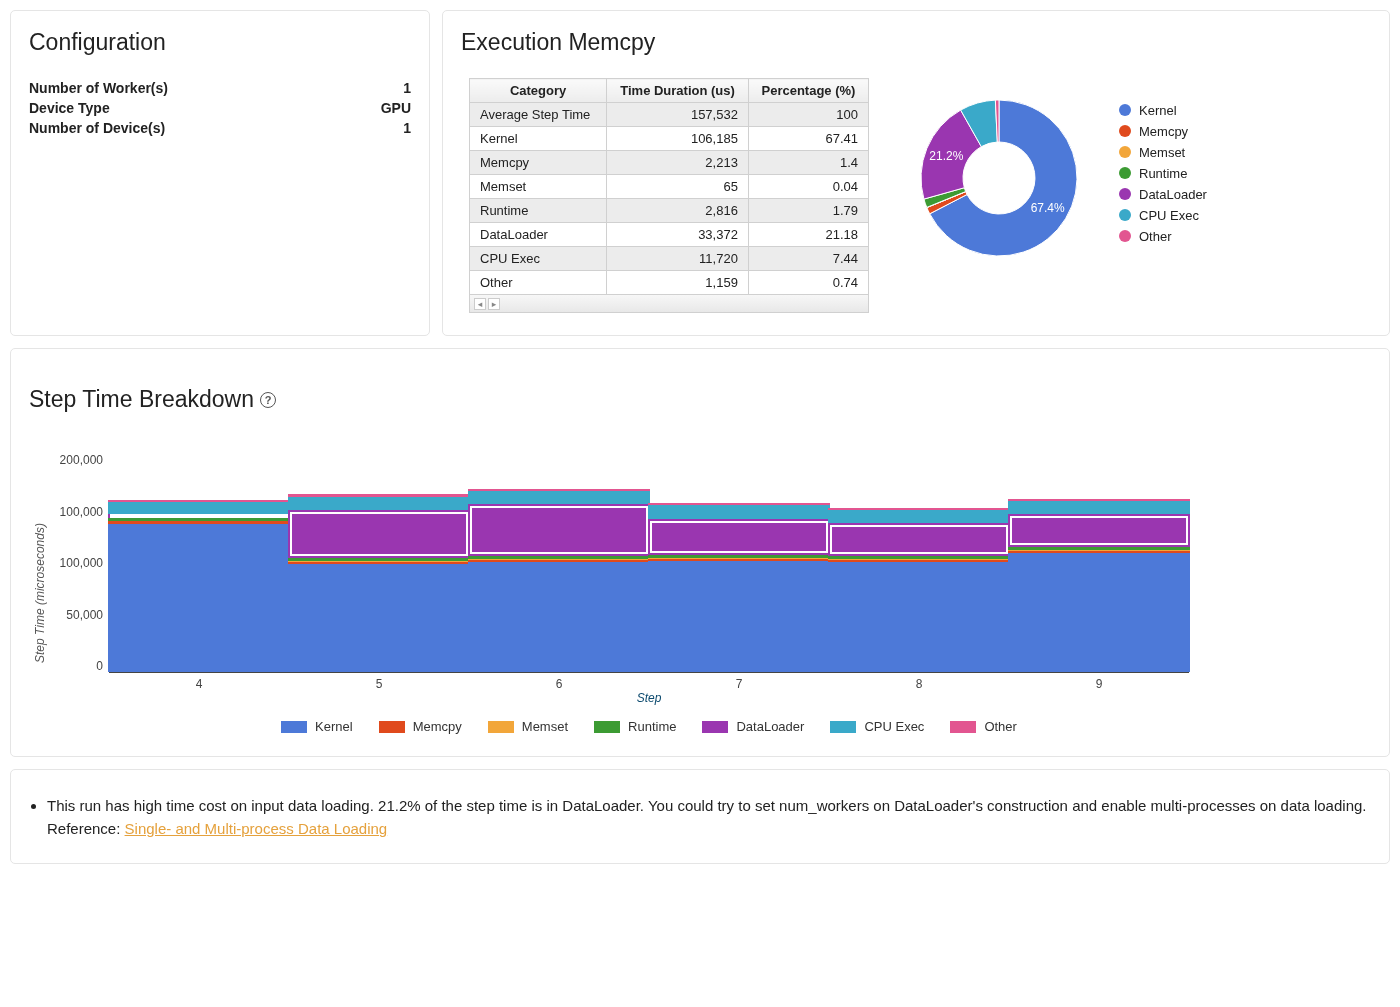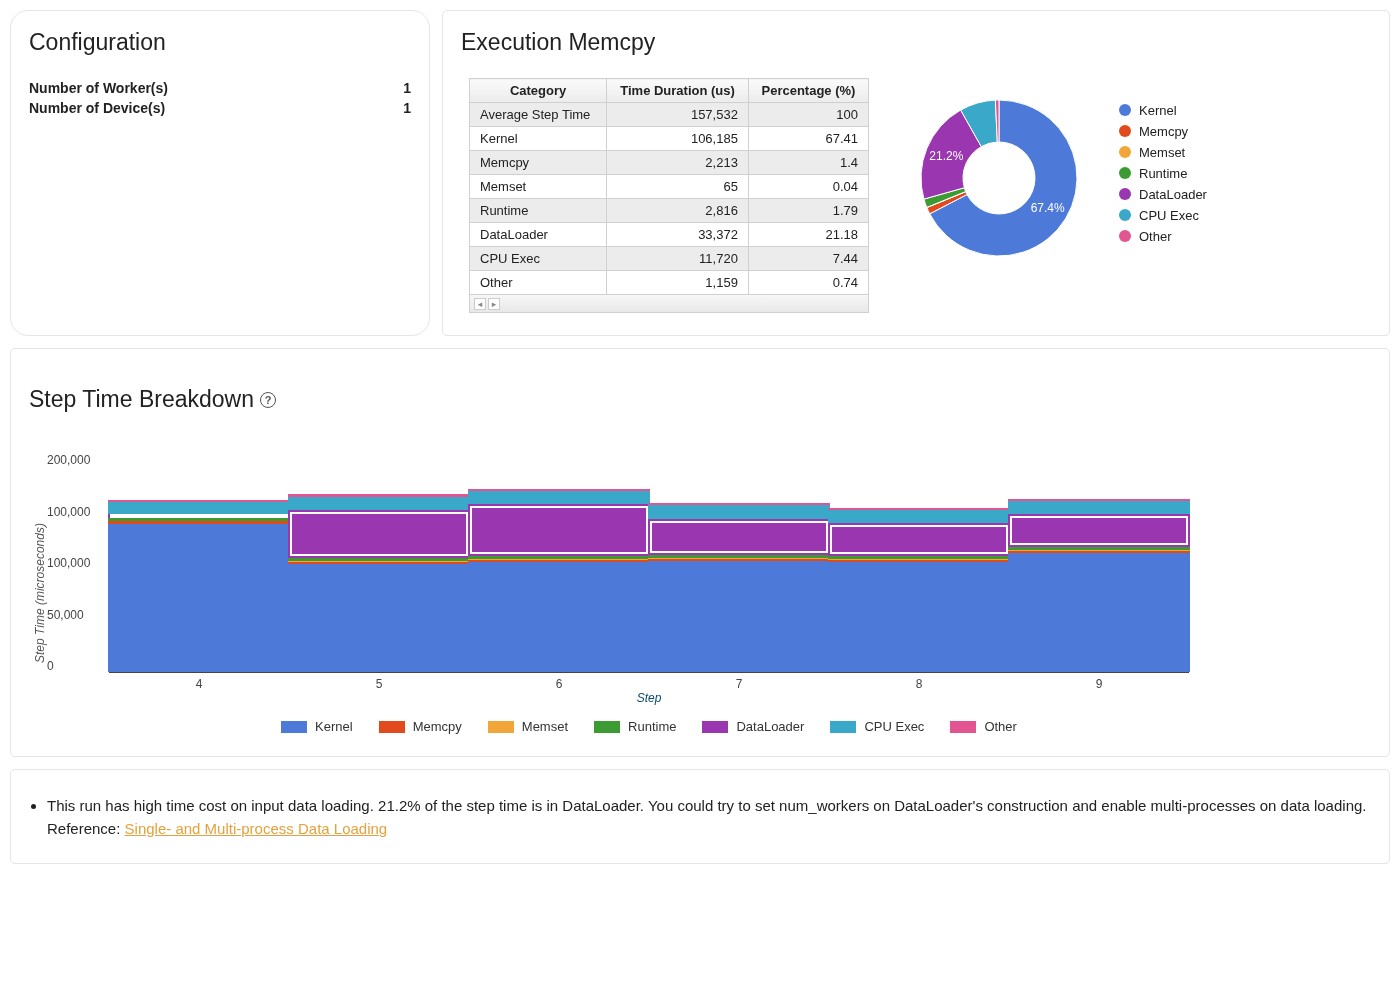--- a/index.html
+++ b/index.html
@@ -18,21 +18,21 @@
     background: #fff;
     padding: 18px 18px 22px 18px;
     margin-bottom: 12px;
   }
   .card h2 {
     font-size: 23px;
     font-weight: 400;
     color: #222;
     margin-bottom: 22px;
   }
-  .cfg { width: 420px; flex: 0 0 420px; min-height: 290px; border-radius: 18px; }
+  .cfg { width: 420px; flex: 0 0 420px; min-height: 290px; }
   .exec { flex: 1; }
   .cfg-row { display: flex; justify-content: space-between; font-size: 14px; font-weight: 700; padding: 2px 0; }
   .cfg-row .val { font-weight: 700; }
   .exec-body { display: flex; gap: 30px; align-items: flex-start; margin-left: 8px; }
   table.summary {
     border-collapse: collapse;
     font-size: 13px;
     width: 400px;
     background: #ef4444;
     border: 1px solid #d0d0d0;
@@ -85,21 +85,21 @@
     font-size: 11px; font-weight: 700; color: #555;
   }
   .stacked-chart { display: flex; margin-top: 40px; }
   .y-axis-title {
     writing-mode: vertical-rl; transform: rotate(180deg);
     font-size: 12px; font-style: italic; color: #555;
     text-align: center; padding-right: 4px;
   }
   .y-ticks {
     display: flex; flex-direction: column; justify-content: space-between;
-    height: 220px; font-size: 12px; color: #444; padding-right: 6px;
+    height: 220px; font-size: 12px; color: #444; text-align: right; padding-right: 6px;
     width: 62px;
   }
   .plot-area { position: relative; width: 1080px; }
   .plot-canvas { height: 220px; border-bottom: 1px solid #444; position: relative; }
   .bars { position: absolute; left: 0; right: 0; bottom: 0; top: 0; display: flex; }
   .bar-slot { flex: 1; position: relative; }
   .bar-stack { position: absolute; bottom: 0; left: -1px; right: -1px; display: flex; flex-direction: column-reverse; }
   .seg { width: 100%; }
   .seg.selected { outline: 2px solid #fff; outline-offset: -4px; }
   .x-ticks { display: flex; }
@@ -117,20 +117,24 @@
 
 <div class="row">
   <div class="card cfg">
     <h2>Configuration</h2>
     <div id="cfg-rows">
         <div class="cfg-row">
           <span>Number of Worker(s)</span>
           <span class="val">1</span>
         </div>
         <div class="cfg-row">
+          <span>Device Type</span>
+          <span class="val">GPU</span>
+        </div>
+        <div class="cfg-row">
           <span>Number of Device(s)</span>
           <span class="val">1</span>
         </div>
       </div>
   </div>
 
   <div class="card exec">
     <h2>Execution Memcpy</h2>
     <div class="exec-body">
       <div class="tbl-wrap">

